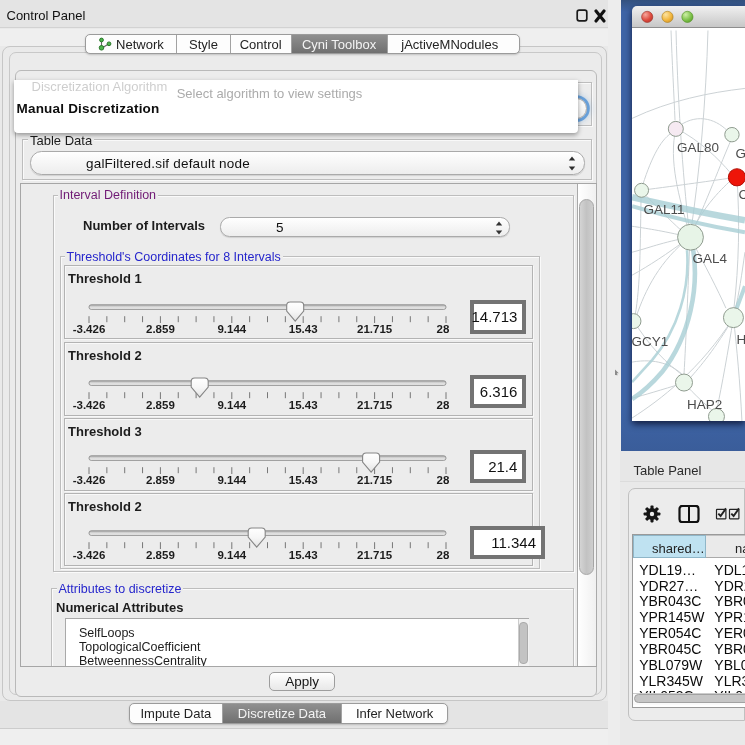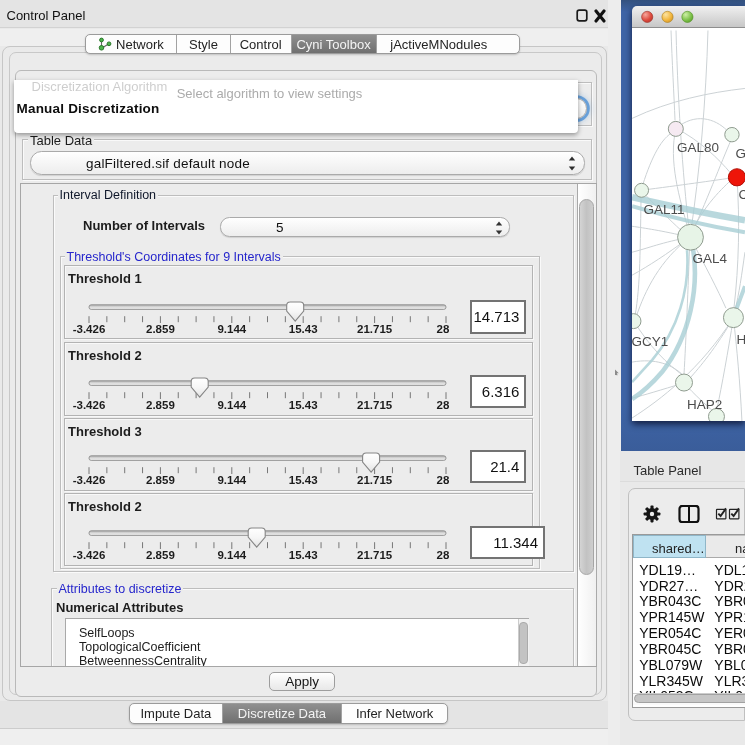--- a/index.html
+++ b/index.html
@@ -1,18 +1,18 @@
 <!DOCTYPE html>
 <html><head><meta charset="utf-8"><style>
 * { margin:0; padding:0; box-sizing:border-box; }
 body { width:745px; height:745px; overflow:hidden; font-family:"Liberation Sans", sans-serif; background:#e9e9e9; }
 #root { position:absolute; left:0; top:0; width:745px; height:745px; overflow:hidden; }
 .t { position:absolute; white-space:nowrap; color:#1c1c1c; }
 .tpanel { position:absolute; border:1px solid #b3b3b3; box-shadow: inset 1px 1px 0 #f8f8f8, 1px 1px 0 #f8f8f8; background:#ececec; }
-.vbox { position:absolute; background:#fff; border:2px solid #737373; display:flex; align-items:center; justify-content:flex-end; }
+.vbox { position:absolute; background:#fff; border:4px solid #737373; display:flex; align-items:center; justify-content:flex-end; }
 .vbox span { font-size:15px; color:#111; padding-right:5px; }
 .fieldset { position:absolute; border:1px solid #bdbdbd; box-shadow: inset 1px 1px 0 #fafafa, 1px 1px 0 #fafafa; }
 .flabel { position:absolute; font-size:12.5px; background:#ececec; padding:0 2px; white-space:nowrap; }
 .combo { position:absolute; background:linear-gradient(#ffffff,#f4f4f4 60%,#ededed); border:1px solid #aaa; border-radius:5.5px; box-shadow:0 1px 1px rgba(0,0,0,0.12); }
 .combo .ctext { position:absolute; left:10px; top:50%; transform:translateY(-50%); font-size:13.5px; color:#111; letter-spacing:0.2px;margin-left:45px; }
 .seg { position:absolute; background:#fdfdfd; border:1px solid #9b9b9b; border-radius:5px; box-shadow:0 1px 2px rgba(0,0,0,0.18); display:flex; }
 .seg .sc { height:100%; display:flex; align-items:center; justify-content:center; font-size:13px; color:#232323; border-right:1px solid #a2a2a2; }
 .seg .sc:last-child { border-right:none; }
 .seg .sel { background:linear-gradient(#8f8f8f,#707070); color:#f4f4f4; }
 </style></head>
@@ -53,21 +53,21 @@
 
 <div class="seg" style="left:84.5px;top:33.8px;width:435.8px;height:20.5px">
   <div class="sc" style="width:91.9px"><svg width="14" height="14" viewBox="0 0 14 14" style="margin-right:4px">
           <path d="M3.5,4.5 L3.5,10 M4.8,10.5 L10.2,7.2" stroke="#666" stroke-width="1.1"></path>
           <circle cx="3.5" cy="3" r="1.9" fill="#4db34d" stroke="#1f6f1f" stroke-width="0.9"></circle>
           <circle cx="3.5" cy="10.8" r="2.3" fill="#4db34d" stroke="#1f6f1f" stroke-width="0.9"></circle>
           <circle cx="11" cy="6.8" r="1.9" fill="#4db34d" stroke="#1f6f1f" stroke-width="0.9"></circle>
         </svg>Network</div>
   <div class="sc" style="width:53.3px">Style</div>
   <div class="sc" style="width:60.9px">Control</div>
-  <div class="sc sel" style="width:85px">Cyni Toolbox</div>
+  <div class="sc sel" style="width:96px">Cyni Toolbox</div>
   <div class="sc" style="width:124.3px">jActiveMNodules</div>
 </div>
 
 <div class="fieldset" style="left:22px;top:82px;width:570px;height:43.7px"></div>
 
 <div class="combo" style="left:30px;top:97.7px;width:557px;height:21.7px;border-radius:11px;box-shadow:0 0 0 2.8px rgba(80,145,213,0.8), 0 0 6px 3px rgba(80,145,213,0.35)"></div>
 
 <div class="fieldset" style="left:22px;top:138.8px;width:570px;height:41.6px"></div>
 <div class="flabel" style="left:28px;top:132.5px;color:#1c1c1c;font-size:13px">Table Data</div>
 <div class="combo" style="left:30px;top:151px;width:555px;height:23.5px;border-radius:11.5px">
@@ -75,32 +75,32 @@
   <svg style="position:absolute;right:8px;top:4.2px" width="8" height="15" viewBox="0 0 8 15">
         <path d="M4,0.5 L7.2,4.6 L0.8,4.6 Z" fill="#2e2e2e"></path>
         <path d="M4,14.5 L7.2,10.4 L0.8,10.4 Z" fill="#2e2e2e"></path>
       </svg>
 </div>
 
 <div style="position:absolute;left:19.5px;top:183px;width:577.1px;height:484px;border:1px solid #a6a6a6;background:#ececec;overflow:hidden">
 <div style="position:absolute;left:-20.5px;top:-184px;width:745px;height:745px">
 
   <div class="fieldset" style="left:53px;top:194.5px;width:521px;height:377.5px"></div>
-  <div class="flabel" style="left:57.5px;top:188px;color:#0f172a">Interval Definition</div>
+  <div class="flabel" style="left:57.5px;top:188px;color:#701a75">Interval Definition</div>
   <div class="t" style="left:83px;top:217.5px;font-weight:bold;font-size:13px">Number of Intervals</div>
   <div class="combo" style="left:220px;top:217px;width:290px;height:19.5px;border-radius:9.5px">
     <div class="ctext">5</div>
     <svg style="position:absolute;right:6px;top:2.5px" width="8" height="14" viewBox="0 0 8 14">
             <path d="M4,0.5 L7.2,4.4 L0.8,4.4 Z" fill="#333"></path>
             <path d="M4,13.5 L7.2,9.6 L0.8,9.6 Z" fill="#333"></path>
           </svg>
   </div>
 
   <div class="fieldset" style="left:60.4px;top:255.5px;width:479.6px;height:313.5px"></div>
-  <div class="flabel" style="left:64.5px;top:249.5px;color:#2626cc">Threshold's Coordinates for 9 Intervals</div>
+  <div class="flabel" style="left:64.5px;top:249.5px;color:#2626cc">Threshold's Coordinates for 8 Intervals</div>
 <div class="tpanel" style="left:63.6px;top:265.0px;width:469.9px;height:73.5px"></div>
         <div class="t" style="left:68px;top:271.0px;font-weight:bold;font-size:13px">Threshold 1</div>
         <svg style="position:absolute;left:60.0px;top:296.6px;width:400px;height:40px" viewBox="0 0 400 40">
           <rect x="29.0" y="7.8" width="357.0" height="4.6" rx="2.2" fill="url(#trackg)" stroke="#8d8d8d" stroke-width="0.9"></rect>
           <path d="M29.00,19.2 v6.8 M46.85,19.2 v6.0 M64.70,19.2 v6.0 M82.55,19.2 v6.0 M100.40,19.2 v6.8 M118.25,19.2 v6.0 M136.10,19.2 v6.0 M153.95,19.2 v6.0 M171.80,19.2 v6.8 M189.65,19.2 v6.0 M207.50,19.2 v6.0 M225.35,19.2 v6.0 M243.20,19.2 v6.8 M261.05,19.2 v6.0 M278.90,19.2 v6.0 M296.75,19.2 v6.0 M314.60,19.2 v6.8 M332.45,19.2 v6.0 M350.30,19.2 v6.0 M368.15,19.2 v6.0 M386.00,19.2 v6.8" stroke="#777" stroke-width="1"></path>
           <text x="29.0" y="35.9" font-size="11.5" font-weight="bold" fill="#1c1c1c" text-anchor="middle" font-family="Liberation Sans, sans-serif">-3.426</text>
           <text x="100.4" y="35.9" font-size="11.5" font-weight="bold" fill="#1c1c1c" text-anchor="middle" font-family="Liberation Sans, sans-serif">2.859</text>
           <text x="171.8" y="35.9" font-size="11.5" font-weight="bold" fill="#1c1c1c" text-anchor="middle" font-family="Liberation Sans, sans-serif">9.144</text>
           <text x="243.2" y="35.9" font-size="11.5" font-weight="bold" fill="#1c1c1c" text-anchor="middle" font-family="Liberation Sans, sans-serif">15.43</text>
           <text x="314.6" y="35.9" font-size="11.5" font-weight="bold" fill="#1c1c1c" text-anchor="middle" font-family="Liberation Sans, sans-serif">21.715</text>

